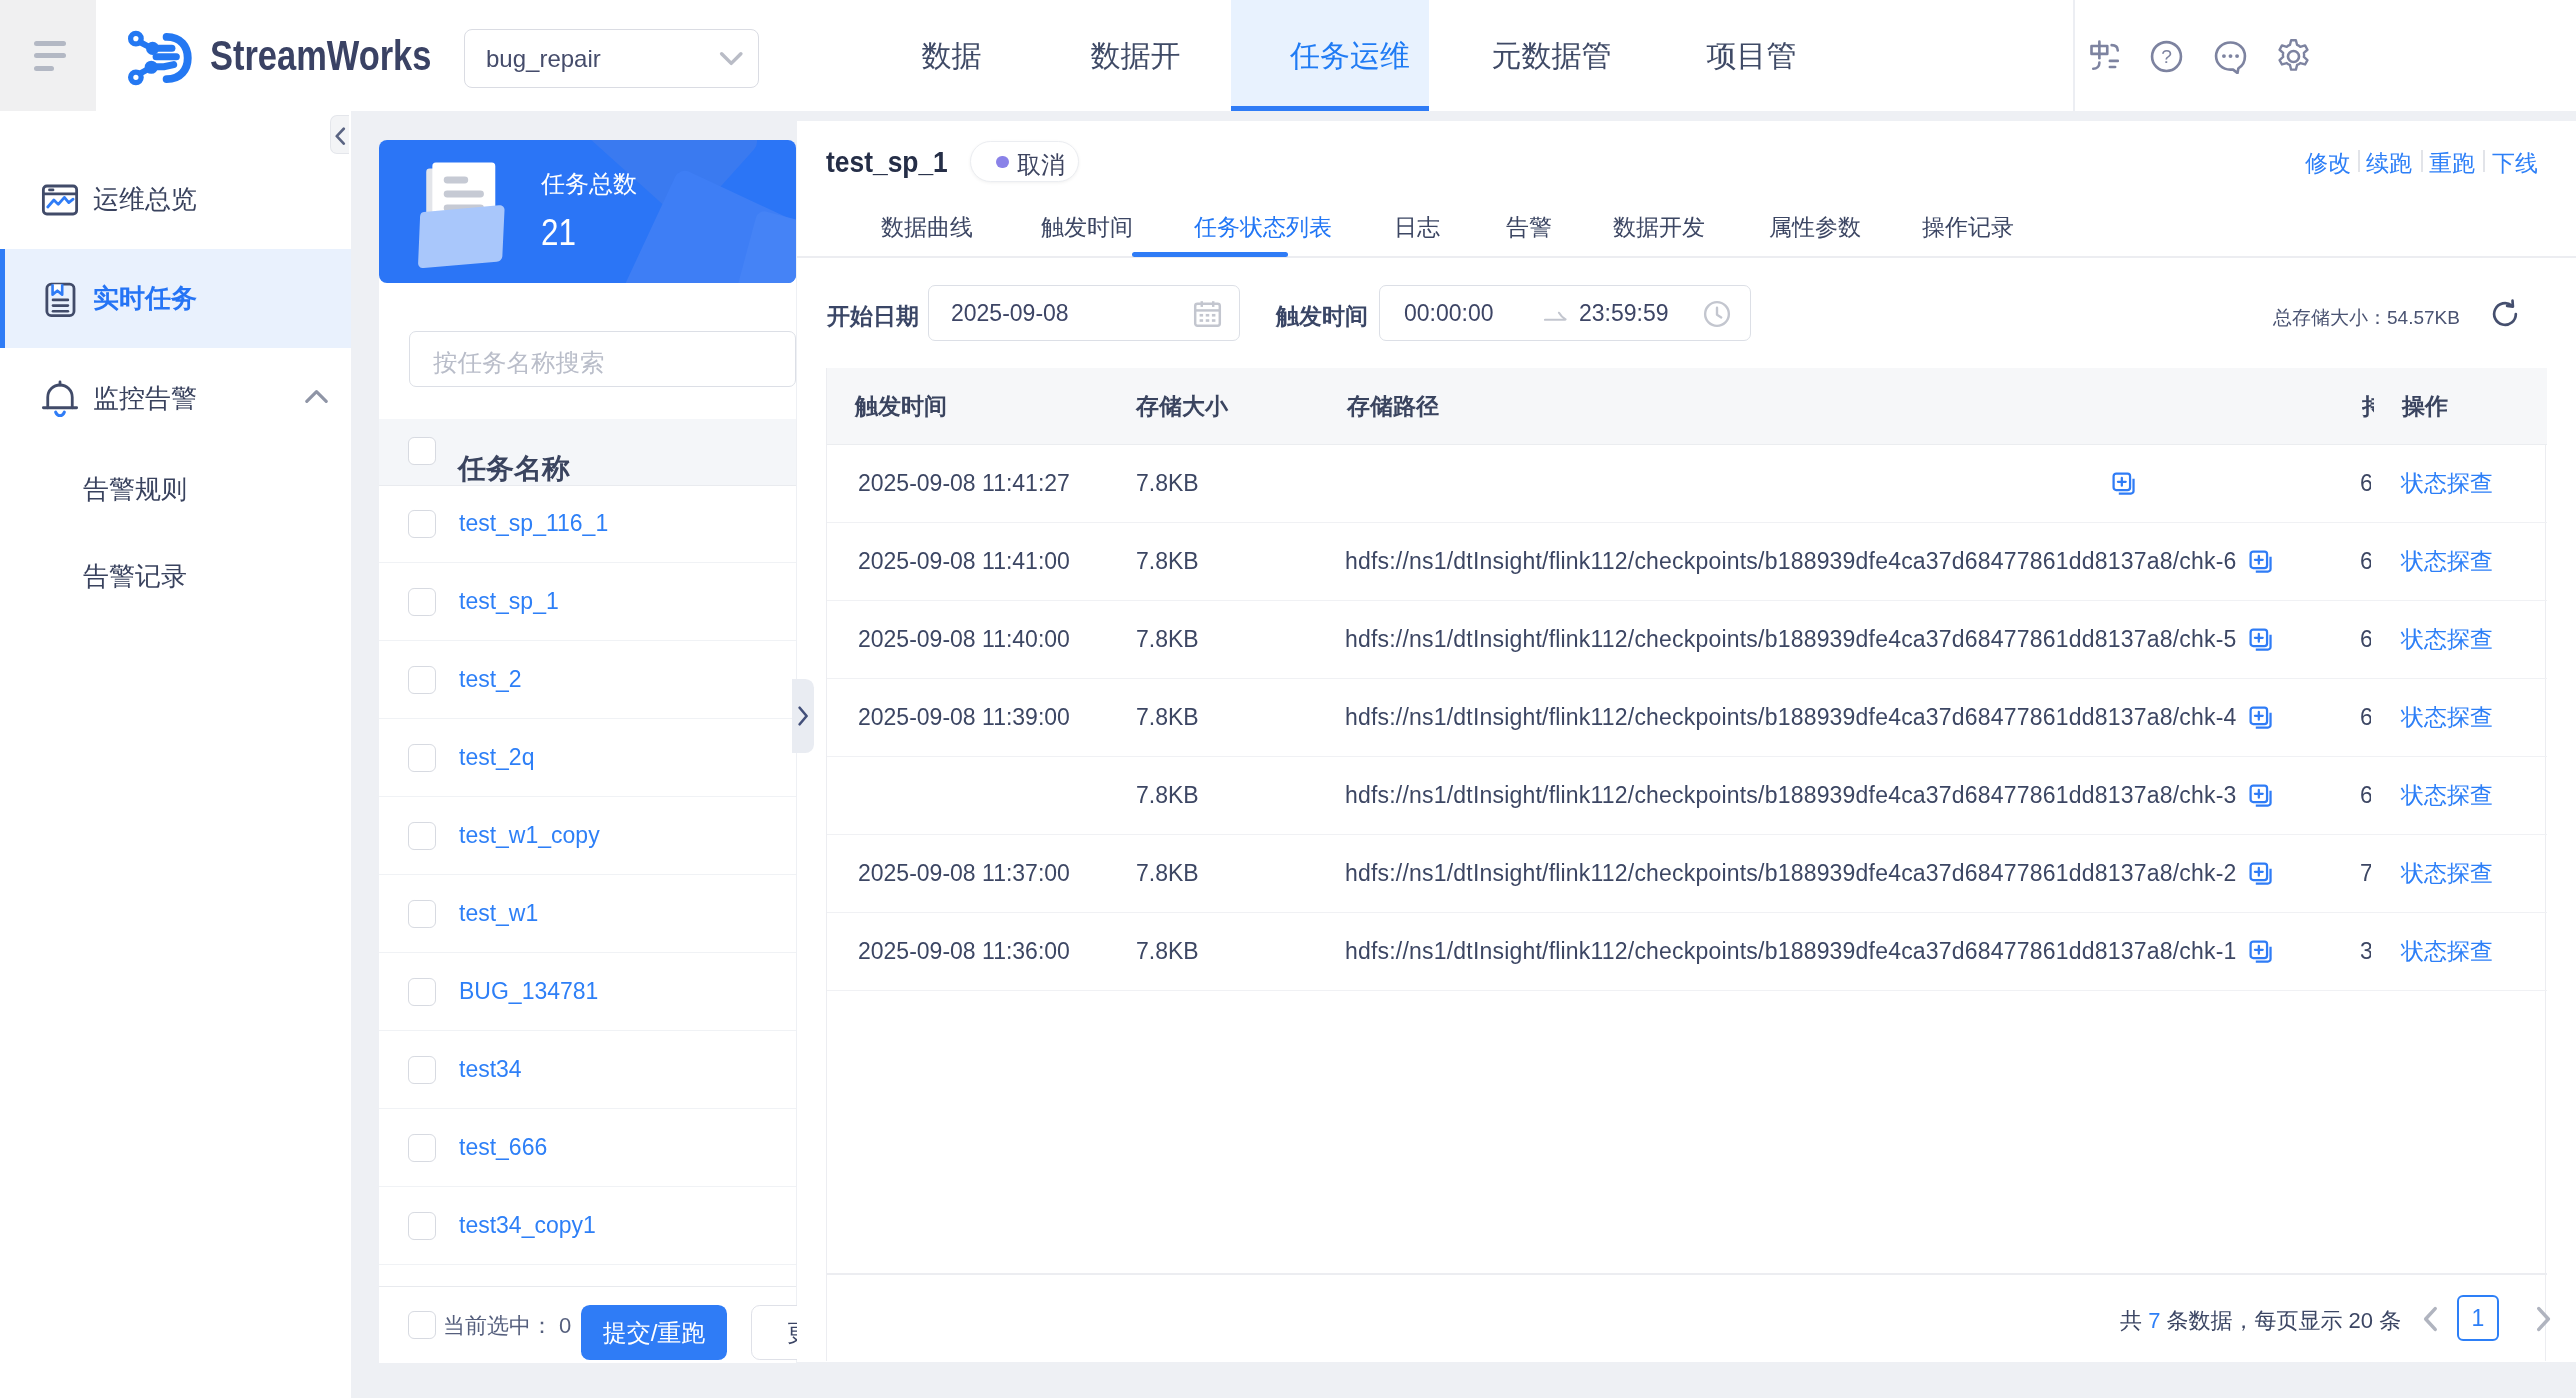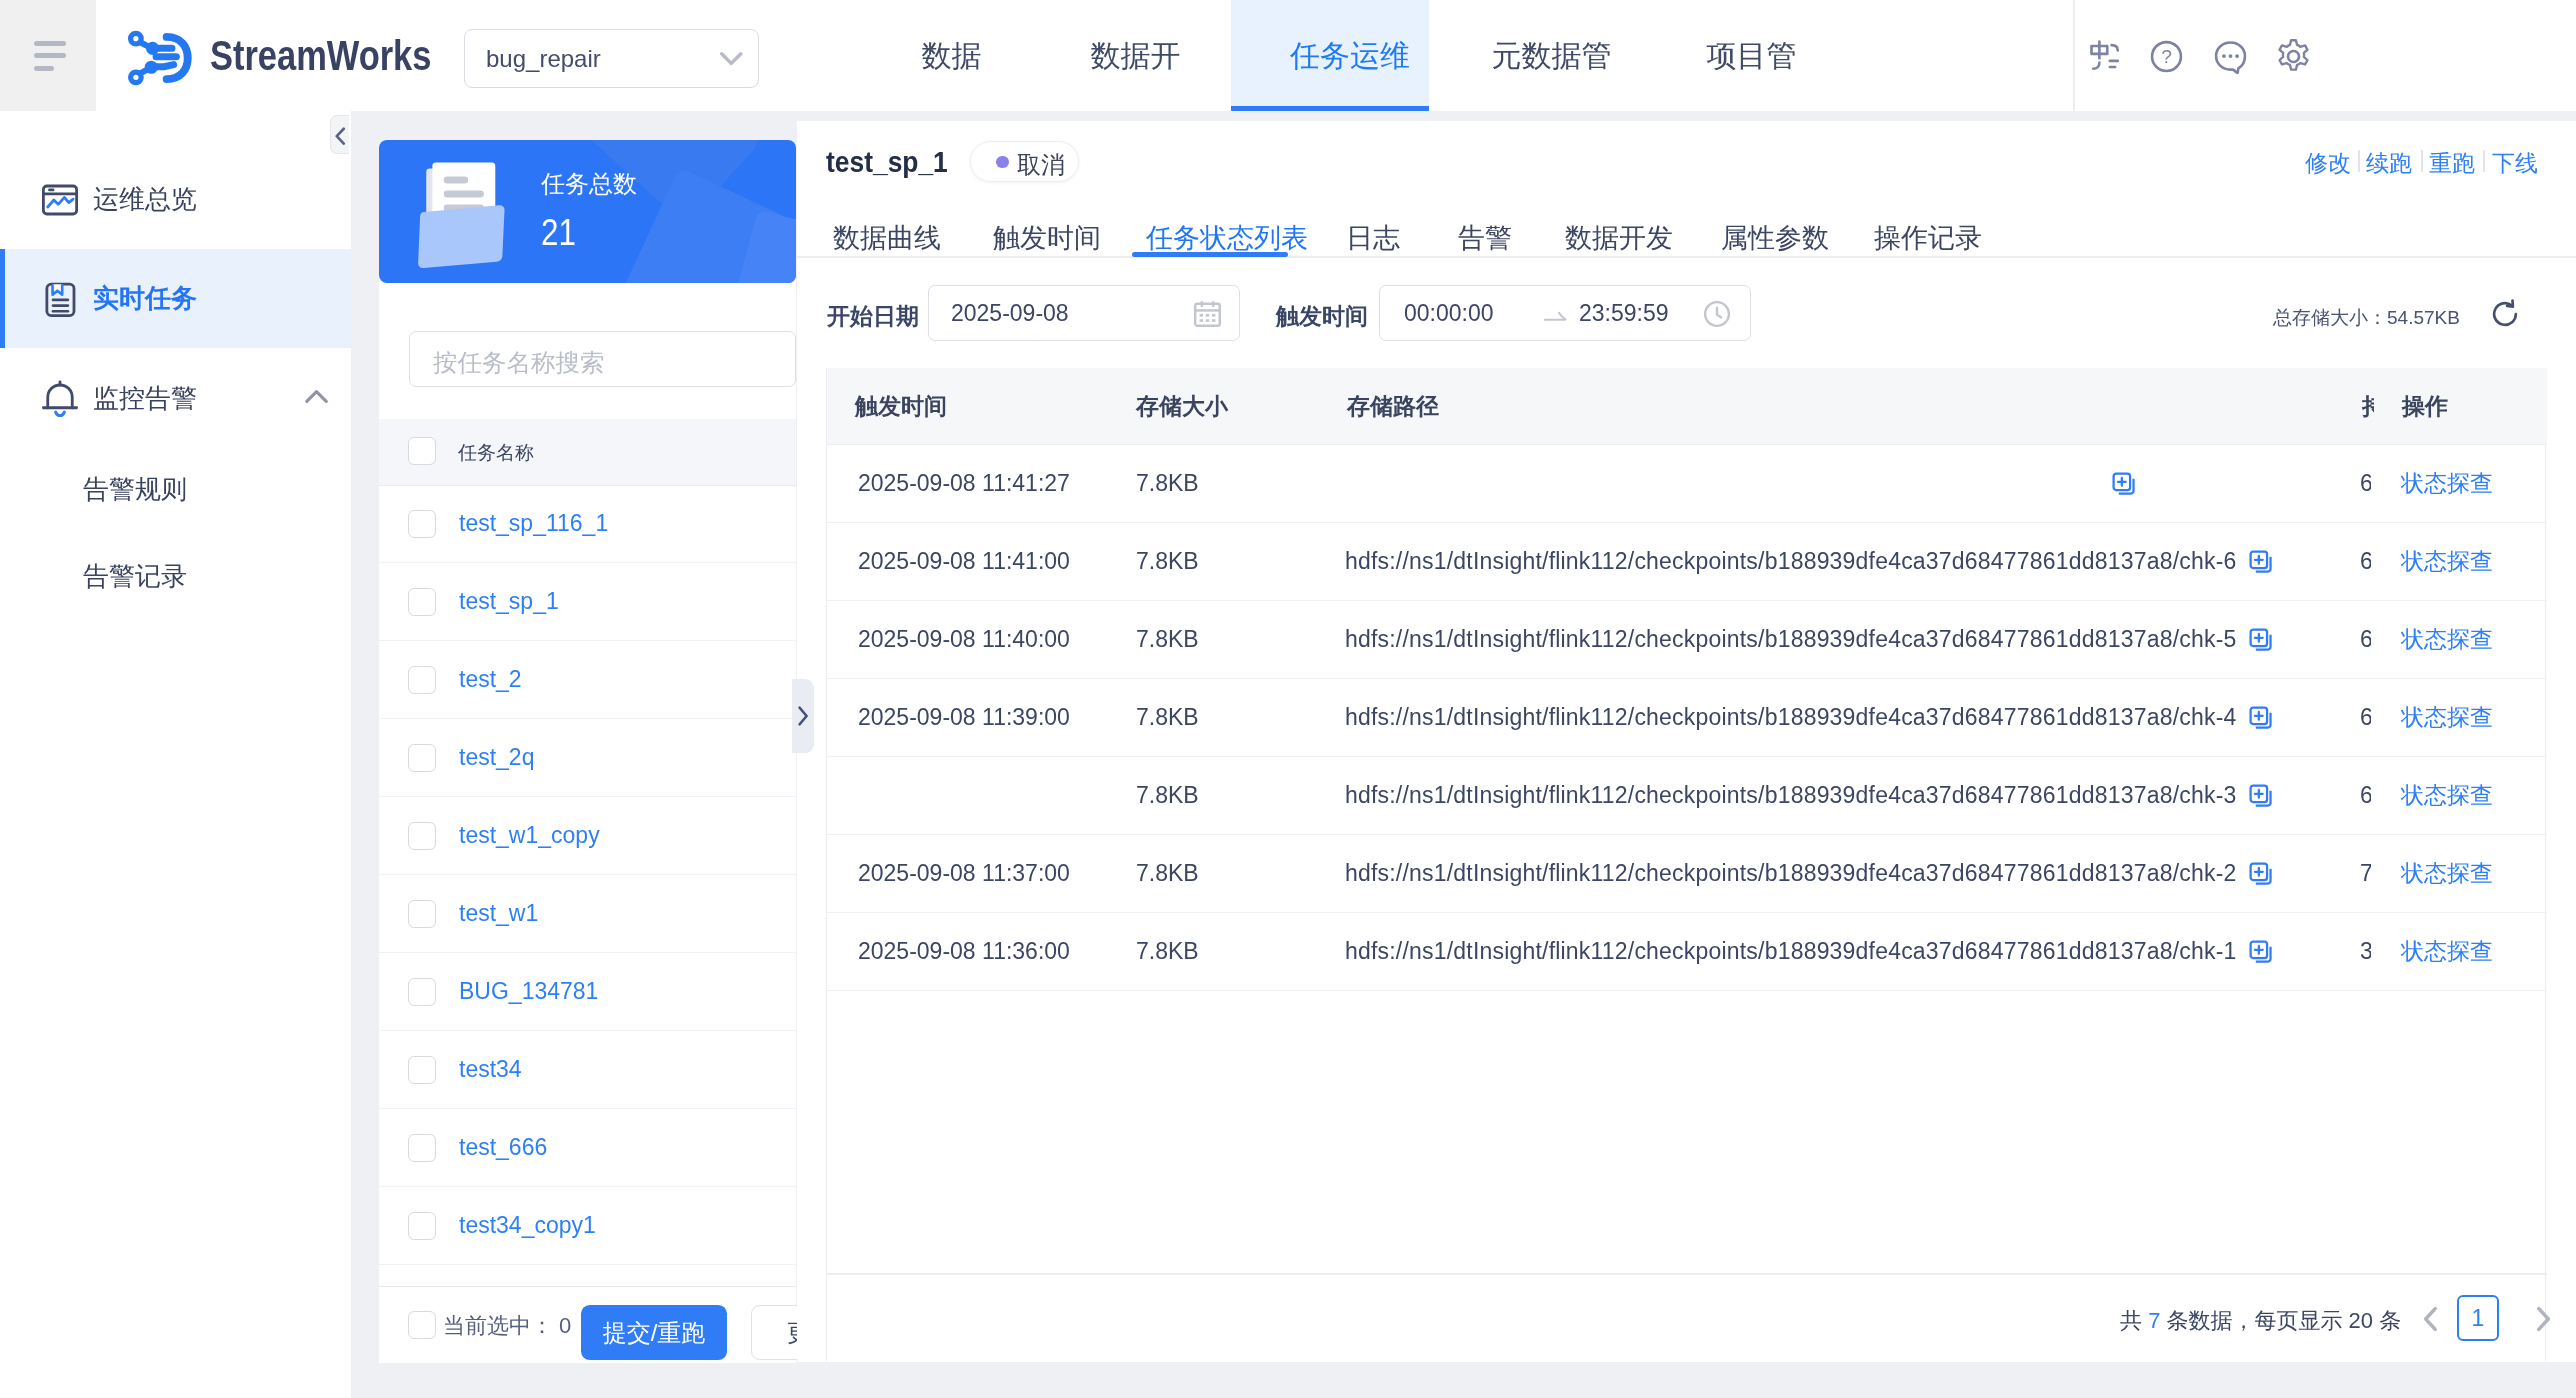--- a/index.html
+++ b/index.html
@@ -36,42 +36,42 @@
   #lp-bg { position:absolute; left:351px; top:111px; width:446px; height:1287px; background:#eef0f4; }
   #lpanel { position:absolute; left:379px; top:140px; width:417px; height:1223px; background:#fff; border-radius:8px 8px 0 0; }
   #lp-card { position:absolute; left:0px; top:0px; width:417px; height:143px; background:#2b75f6; border-radius:8px; overflow:hidden; }
   #lp-card .t1 { position:absolute; left:162px; top:32px; font-size:24px; color:#fff; line-height:24px; }
   #lp-card .t2 { position:absolute; left:162px; top:74px; font-size:37px; color:#fff; line-height:37px; transform:scaleX(0.85); transform-origin:0 0; }
   .deco { position:absolute; background:#4181f7; border-radius:7px; }
   #lp-search { position:absolute; left:30px; top:191px; width:387px; height:56px; border:1.8px solid #dcdfe6; border-radius:7px; background:#fff; }
   #lp-search .ph { position:absolute; left:23px; top:14px; font-size:24.5px; color:#b9bdc9; }
   #lp-lhdr { position:absolute; left:0; top:279px; width:417px; height:67px; background:#f4f6f9; border-bottom:1.8px solid #e9ebef; }
   .cb { position:absolute; width:28px; height:28px; background:#fff; border:1.8px solid #d7dae1; border-radius:6.1px; }
-  #lp-lhdr .t { position:absolute; left:79px; top:0; height:67px; line-height:67px; font-size:19px; font-weight:normal; color:#3a445f; }
+  #lp-lhdr .t { position:absolute; left:79px; top:16px; height:67px; line-height:67px; font-size:28px; font-weight:bold; color:#3a445f; }
   .task-row { position:absolute; left:0; width:417px; height:78px; border-bottom:1.8px solid #f0f2f5; }
   .task-row .cb { left:29px; top:24.5px; }
   .task-row .nm { position:absolute; left:80px; top:0; height:78px; line-height:76px; font-size:23px; color:#2d7ff7; }
   #lp-footer { position:absolute; left:0; top:1146px; width:417px; height:77px; border-top:1.8px solid #e8eaee; background:#fff; }
   #lp-footer .cb { left:29px; top:24px; }
   #lp-footer .sel { position:absolute; left:64px; top:0; height:77px; line-height:77px; font-size:22px; color:#555f7d; }
   #btn-submit { position:absolute; left:202px; top:17.5px; width:146px; height:55px; background:#2f7cf6; border-radius:8.8px; color:#fff; font-size:24px; text-align:center; line-height:55px; }
   #btn-more { position:absolute; left:372px; top:17.5px; width:105px; height:55px; background:#fff; border:1.8px solid #dfe1e8; border-radius:8.8px; color:#3b4565; font-size:24px; text-align:left; padding-left:35px; line-height:53px; }
   
   #ctab { position:absolute; left:330px; top:115px; width:19px; height:39px; background:#f3f4f6; border:1.8px solid #e4e6eb; border-right:none; border-radius:7px 0 0 7px; }
   #etab { position:absolute; left:792px; top:679px; width:22px; height:74px; background:#e9ecf2; border-radius:0 8.8px 8.8px 0; }
   
   #mpanel { position:absolute; left:797px; top:121px; width:1779px; height:1241px; background:#fff; }
   #m-title { position:absolute; left:29px; top:24px; font-size:30px; font-weight:bold; color:#252e47; transform:scaleX(0.88); transform-origin:0 0; white-space:nowrap; }
   #m-badge { position:absolute; left:173px; top:20px; width:109px; height:41px; border:1.8px solid #ebedf1; border-radius:21px; background:#fff; box-shadow:0 0.9px 3.5px rgba(0,0,0,0.06); }
   #m-badge .dot { position:absolute; left:25.4px; top:14px; width:12.3px; height:12.3px; border-radius:50%; background:#8a82e8; }
   #m-badge .t { position:absolute; left:46px; top:7px; font-size:24px; color:#3d4460; }
   .top-link { position:absolute; top:27px; font-size:23px; color:#2d7ff7; }
   .top-sep { position:absolute; top:29px; width:1.8px; height:22px; background:#e2e4e9; }
   
-  .mtab { position:absolute; top:88px; height:58px; line-height:58px; font-size:27px; color:#3c4663; }
+  .mtab { position:absolute; top:77px; height:58px; line-height:58px; font-size:23px; color:#3c4663;margin-left:48px; }
   #mtab-line { position:absolute; left:0px; top:135px; width:1779px; height:1.8px; background:#ecedf1; }
   #mtab-active-bar { position:absolute; left:335px; top:131px; width:156px; height:5.3px; background:#2f7cf6; border-radius:2.6px; }
   
   .flt-lbl { position:absolute; top:180px; font-size:23px; font-weight:bold; color:#3a4666; }
   .flt-box { position:absolute; top:164px; height:56px; border:1.8px solid #dcdfe6; border-radius:7px; background:#fff; }
   .flt-box .v { position:absolute; top:14px; font-size:23px; color:#3d4565; }
   #m-store { position:absolute; left:1476px; top:184px; font-size:19px; color:#4a5372; }
   
   #mtable { position:absolute; left:29px; top:247px; width:1720px; height:993px; border-left:1.8px solid #ecedf1; border-right:1.8px solid #ecedf1; }
   #mt-hdr { position:absolute; left:0; top:0; width:1720px; height:77px; background:#f6f7f9; border-bottom:1.8px solid #ebedf0; }

